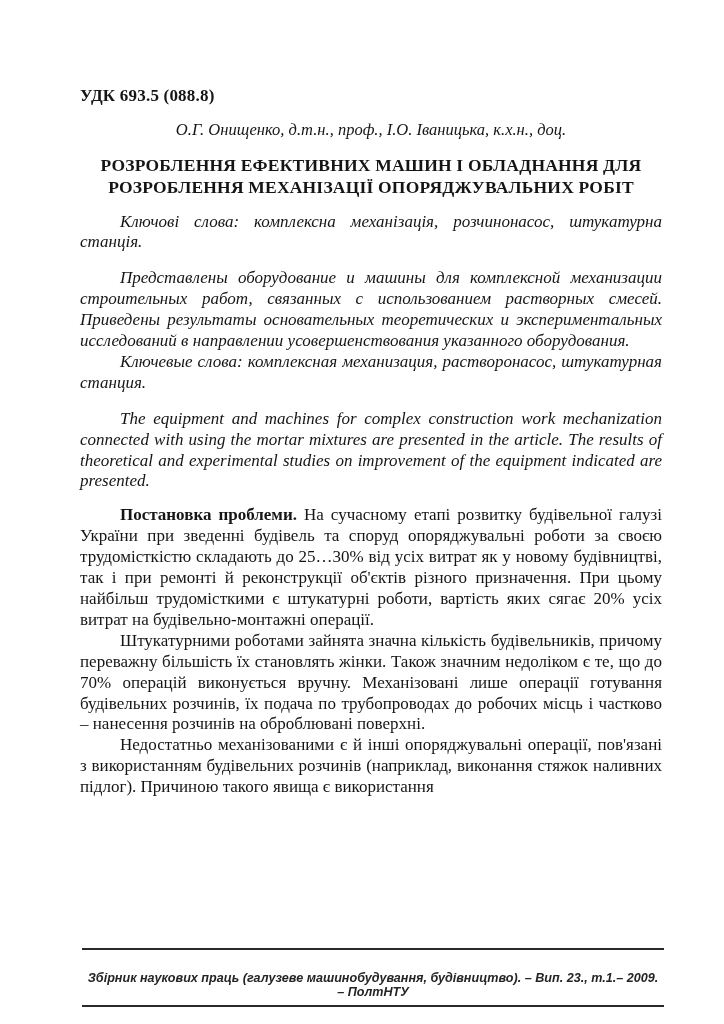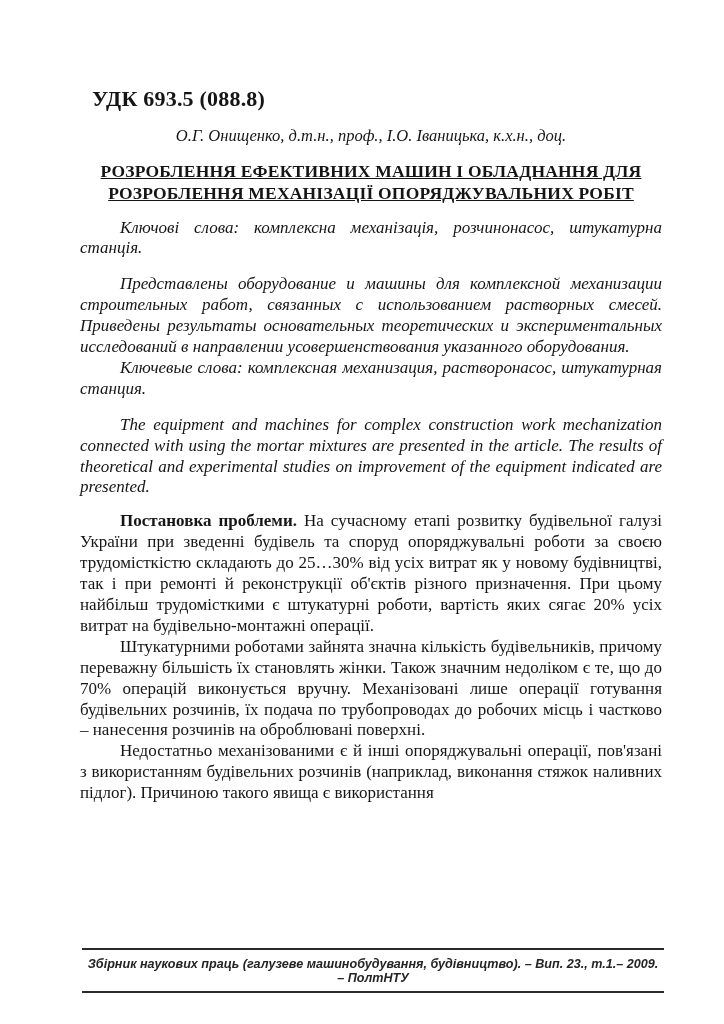--- a/index.html
+++ b/index.html
@@ -11,56 +11,55 @@
     color:#151515;
     overflow:hidden;
     box-sizing:border-box;
   }
   .content {
     position:absolute;
     left:80px; right:62px; top:86px;
   }
   .udc {
     font-weight:bold;
-    font-size:22px;
+    font-size:17px;
     letter-spacing:0.2px;
-    margin:0 0 14px 12px;
+    margin:0 0 14px 0;
   }
   .byline {
     text-align:center;
     font-style:italic;
     font-size:16.5px;
     line-height:19.5px;
     margin:0;
   }
   .title {
     text-align:center;
     font-weight:bold;
     font-size:17.5px;
     line-height:22.5px;
     margin:14px 0 13px 0;
     letter-spacing:0.2px;
-    text-decoration:underline;
   }
   .para {
     text-align:justify;
     font-size:17px;
     line-height:20.9px;
     margin:0;
     text-indent:40px;
   }
   .abstract { font-style:italic; }
   .gap { margin-top:15px; }
   .main-gap { margin-top:13px; }
   .footer {
     position:absolute;
     left:82px; right:60px; top:948px;
     border-top:2px solid #2a2a2a;
     border-bottom:2px solid #2a2a2a;
-    padding:7px 2px 6px 2px;
+    padding:21px 2px 6px 2px;
     text-align:center;
     font-family:"Liberation Sans", sans-serif;
     font-style:italic;
     font-weight:bold;
     font-size:12.6px;
     color:#242424;
   }
 </style>
 </head>
 <body>

